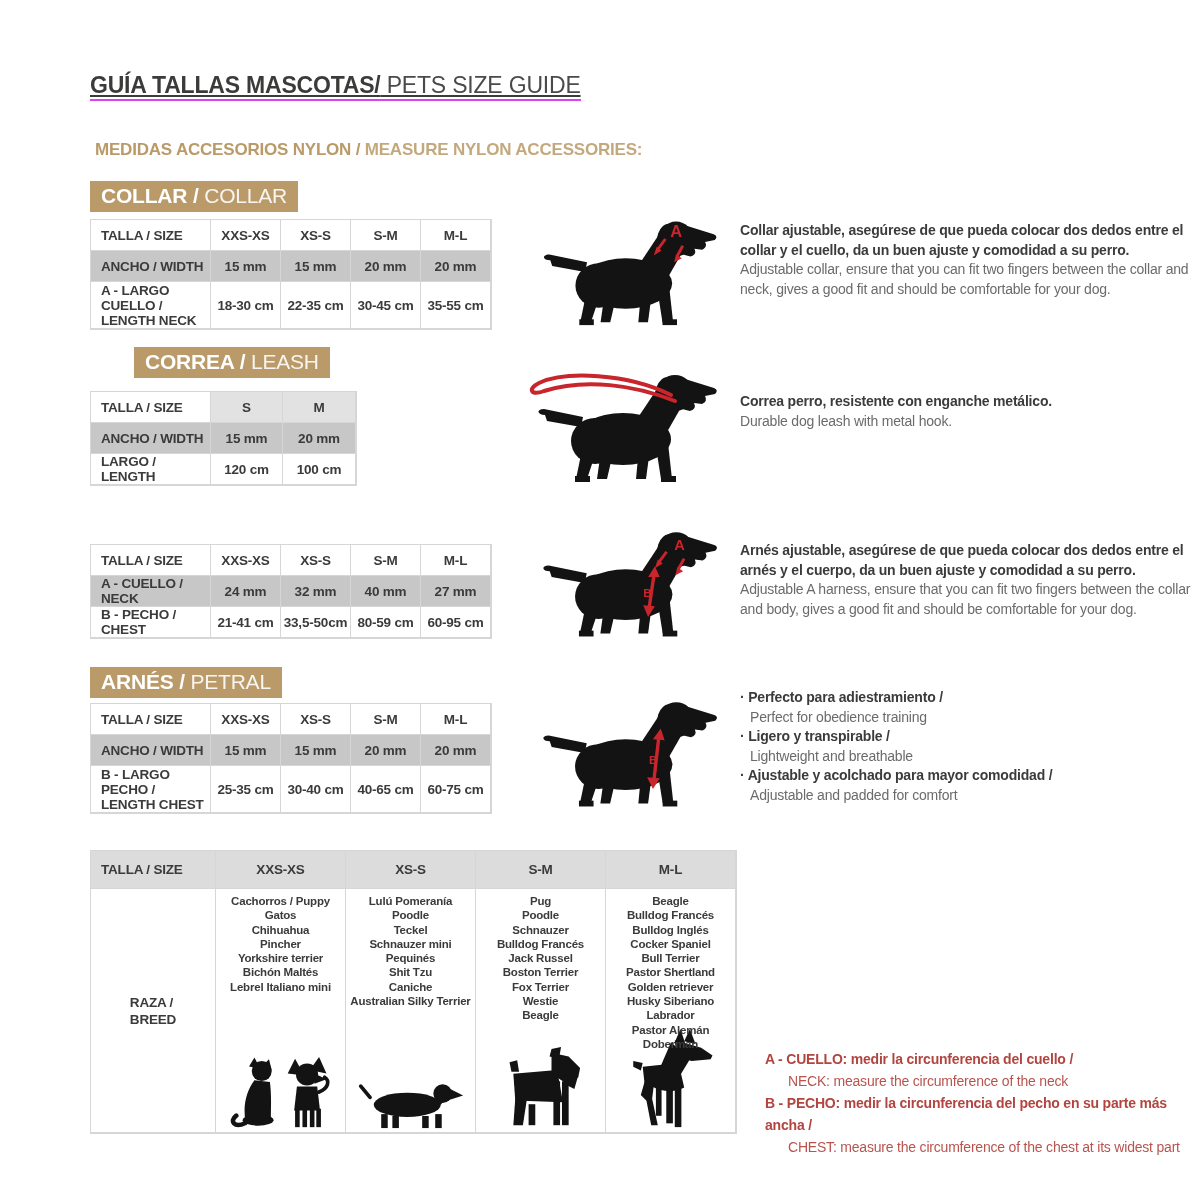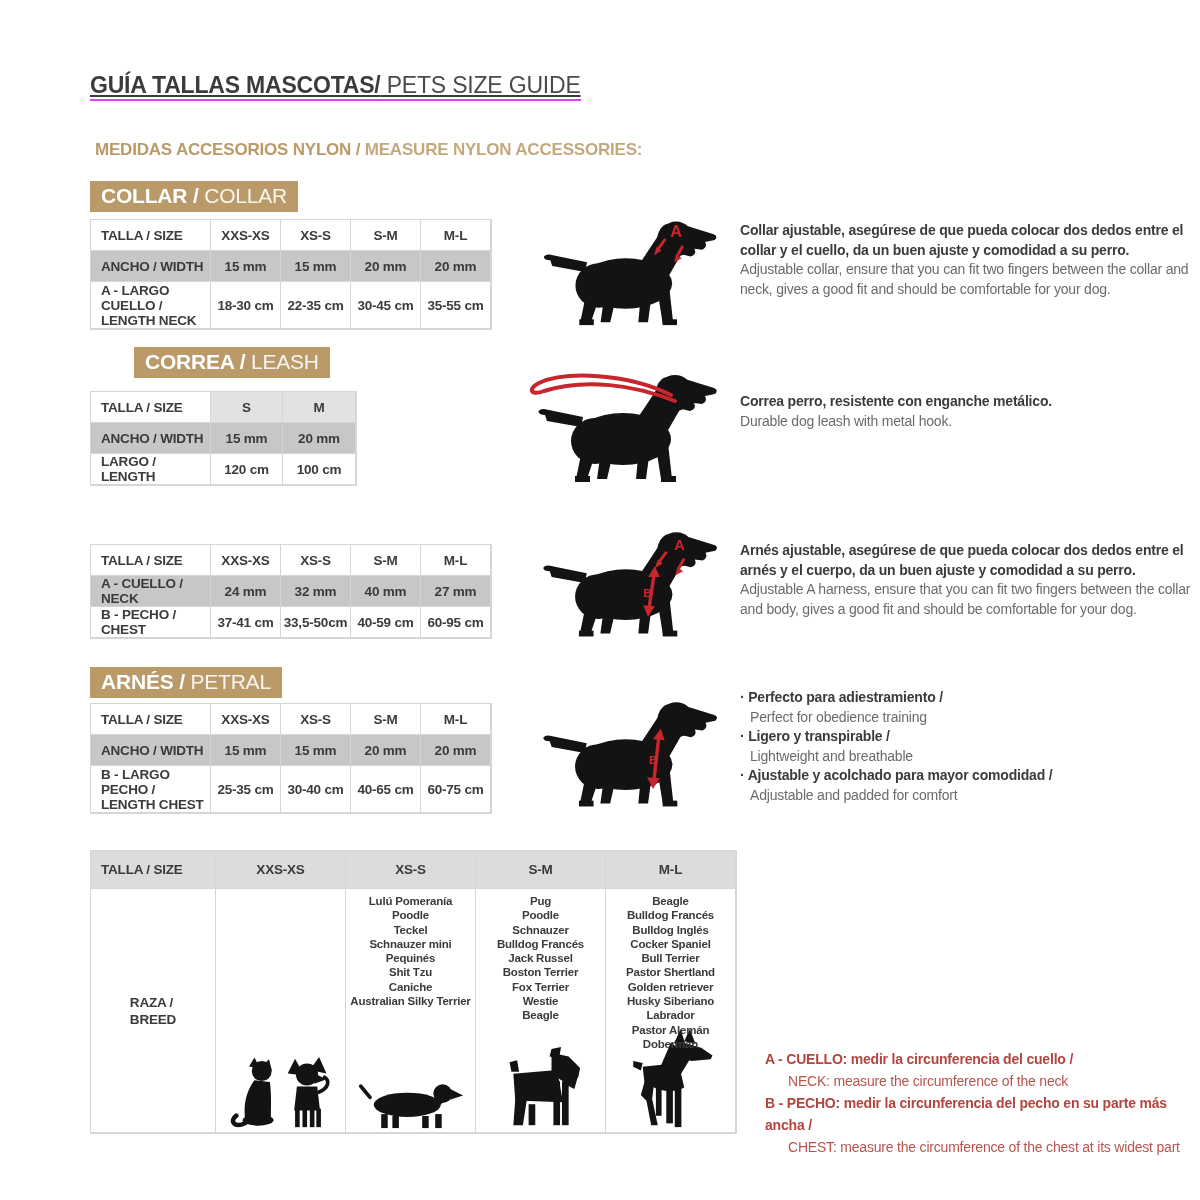--- a/index.html
+++ b/index.html
@@ -202,23 +202,23 @@
     <div class="cell">XXS-XS</div>
     <div class="cell">XS-S</div>
     <div class="cell">S-M</div>
     <div class="cell">M-L</div>
     <div class="cell lbl shade">A - CUELLO / NECK</div>
     <div class="cell shade">24 mm</div>
     <div class="cell shade">32 mm</div>
     <div class="cell shade">40 mm</div>
     <div class="cell shade">27 mm</div>
     <div class="cell lbl">B - PECHO / CHEST</div>
-    <div class="cell">37-41 cm</div>
+    <div class="cell">21-41 cm</div>
     <div class="cell">33,5-50cm</div>
-    <div class="cell">40-59 cm</div>
+    <div class="cell">80-59 cm</div>
     <div class="cell">60-95 cm</div>
   </div>
 
   <div class="abs dogbox g-harness">
     <svg width="185" height="124" viewBox="0 0 190 122">
       <use href="#dogbody"></use>
       <g fill="#c9252c">
         <text x="138" y="30" font-size="15" font-weight="bold" font-family="Liberation Sans, sans-serif">A</text>
         <path d="M130 32 L122 43" stroke="#c9252c" stroke-width="3" fill="none"></path>
         <polygon points="118,49 126,44 121,40"></polygon>
@@ -291,20 +291,29 @@
     <div class="cell hd lbl">TALLA /  SIZE</div>
     <div class="cell hd">XXS-XS</div>
     <div class="cell hd">XS-S</div>
     <div class="cell hd">S-M</div>
     <div class="cell hd">M-L</div>
 
     <div class="cell rowlbl preline">RAZA /
 BREED</div>
 
     <div class="cell breedcell">
+      <div class="breedlist">
+          <div>Cachorros / Puppy</div>
+          <div>Gatos</div>
+          <div>Chihuahua</div>
+          <div>Pincher</div>
+          <div>Yorkshire terrier</div>
+          <div>Bichón Maltés</div>
+          <div>Lebrel Italiano mini</div>
+        </div>
       <div class="sil">
         <svg width="50" height="74" viewBox="0 0 55 80" fill="#131313">
           <polygon points="28,2 34,14 22,12"></polygon>
             <polygon points="44,4 47,16 35,13"></polygon>
           <circle cx="36" cy="17" r="11"></circle>
           <path d="M18 72 C15 52 20 38 28 27 L45 29 C47 44 46 58 46 72 Z"></path>
           <ellipse cx="32" cy="71" rx="17" ry="6"></ellipse>
           <path d="M18 74 C6 80 0 72 8 66" fill="none" stroke="#131313" stroke-width="5" stroke-linecap="round"></path>
         </svg>
         <svg width="48" height="72" viewBox="0 0 52 78" fill="#131313">

